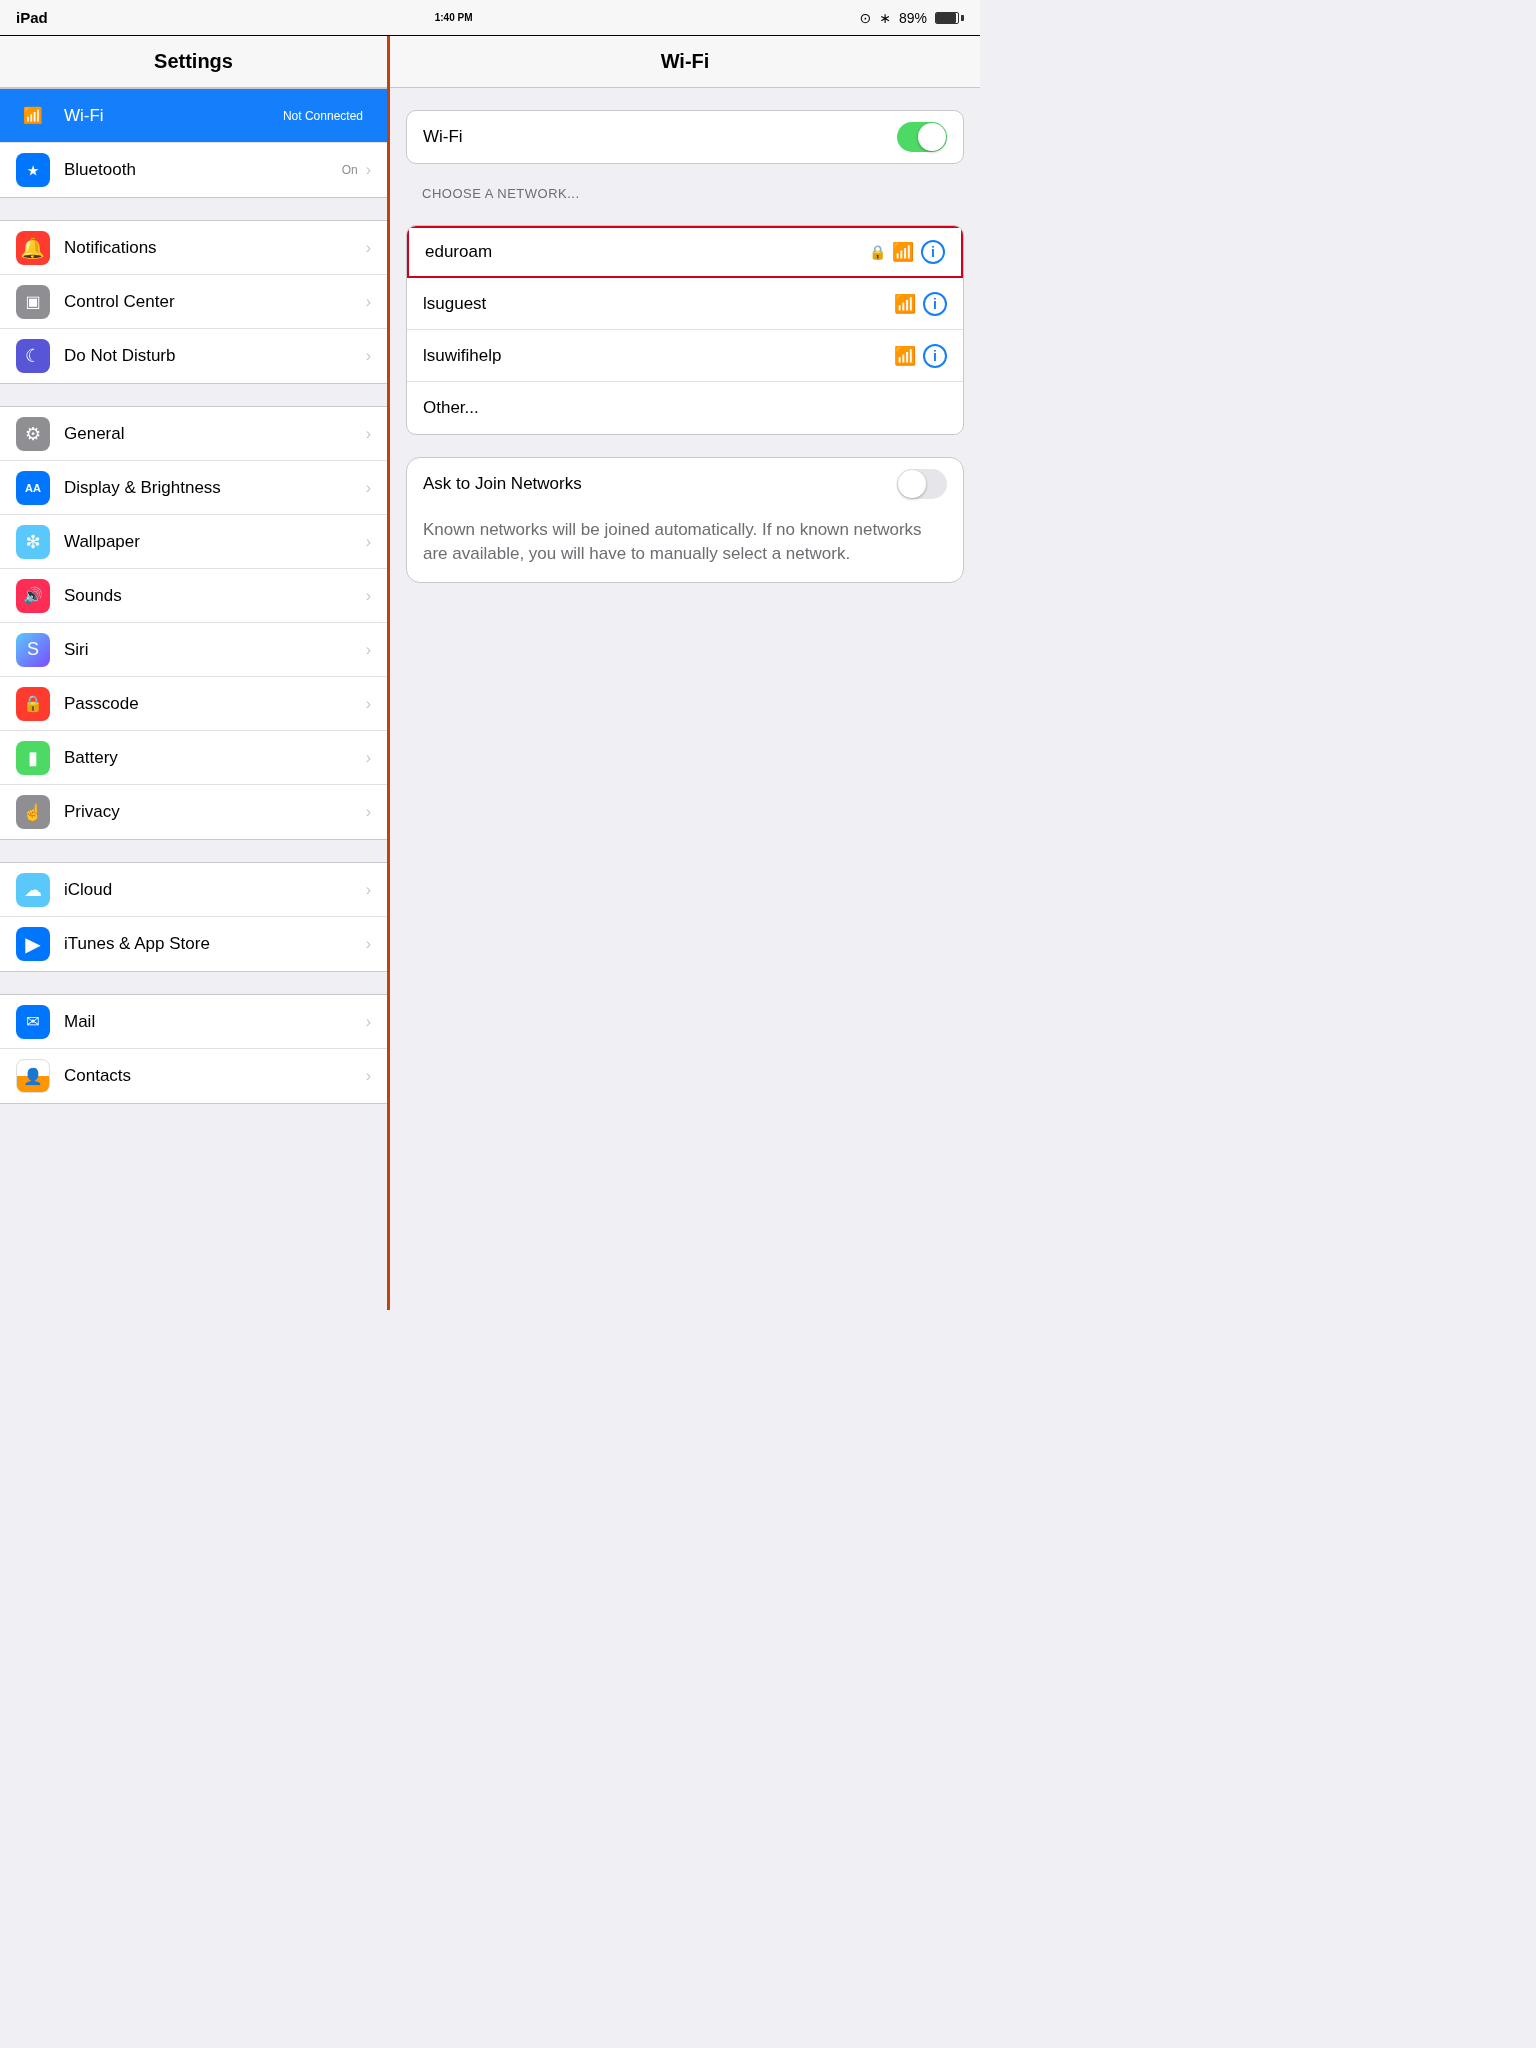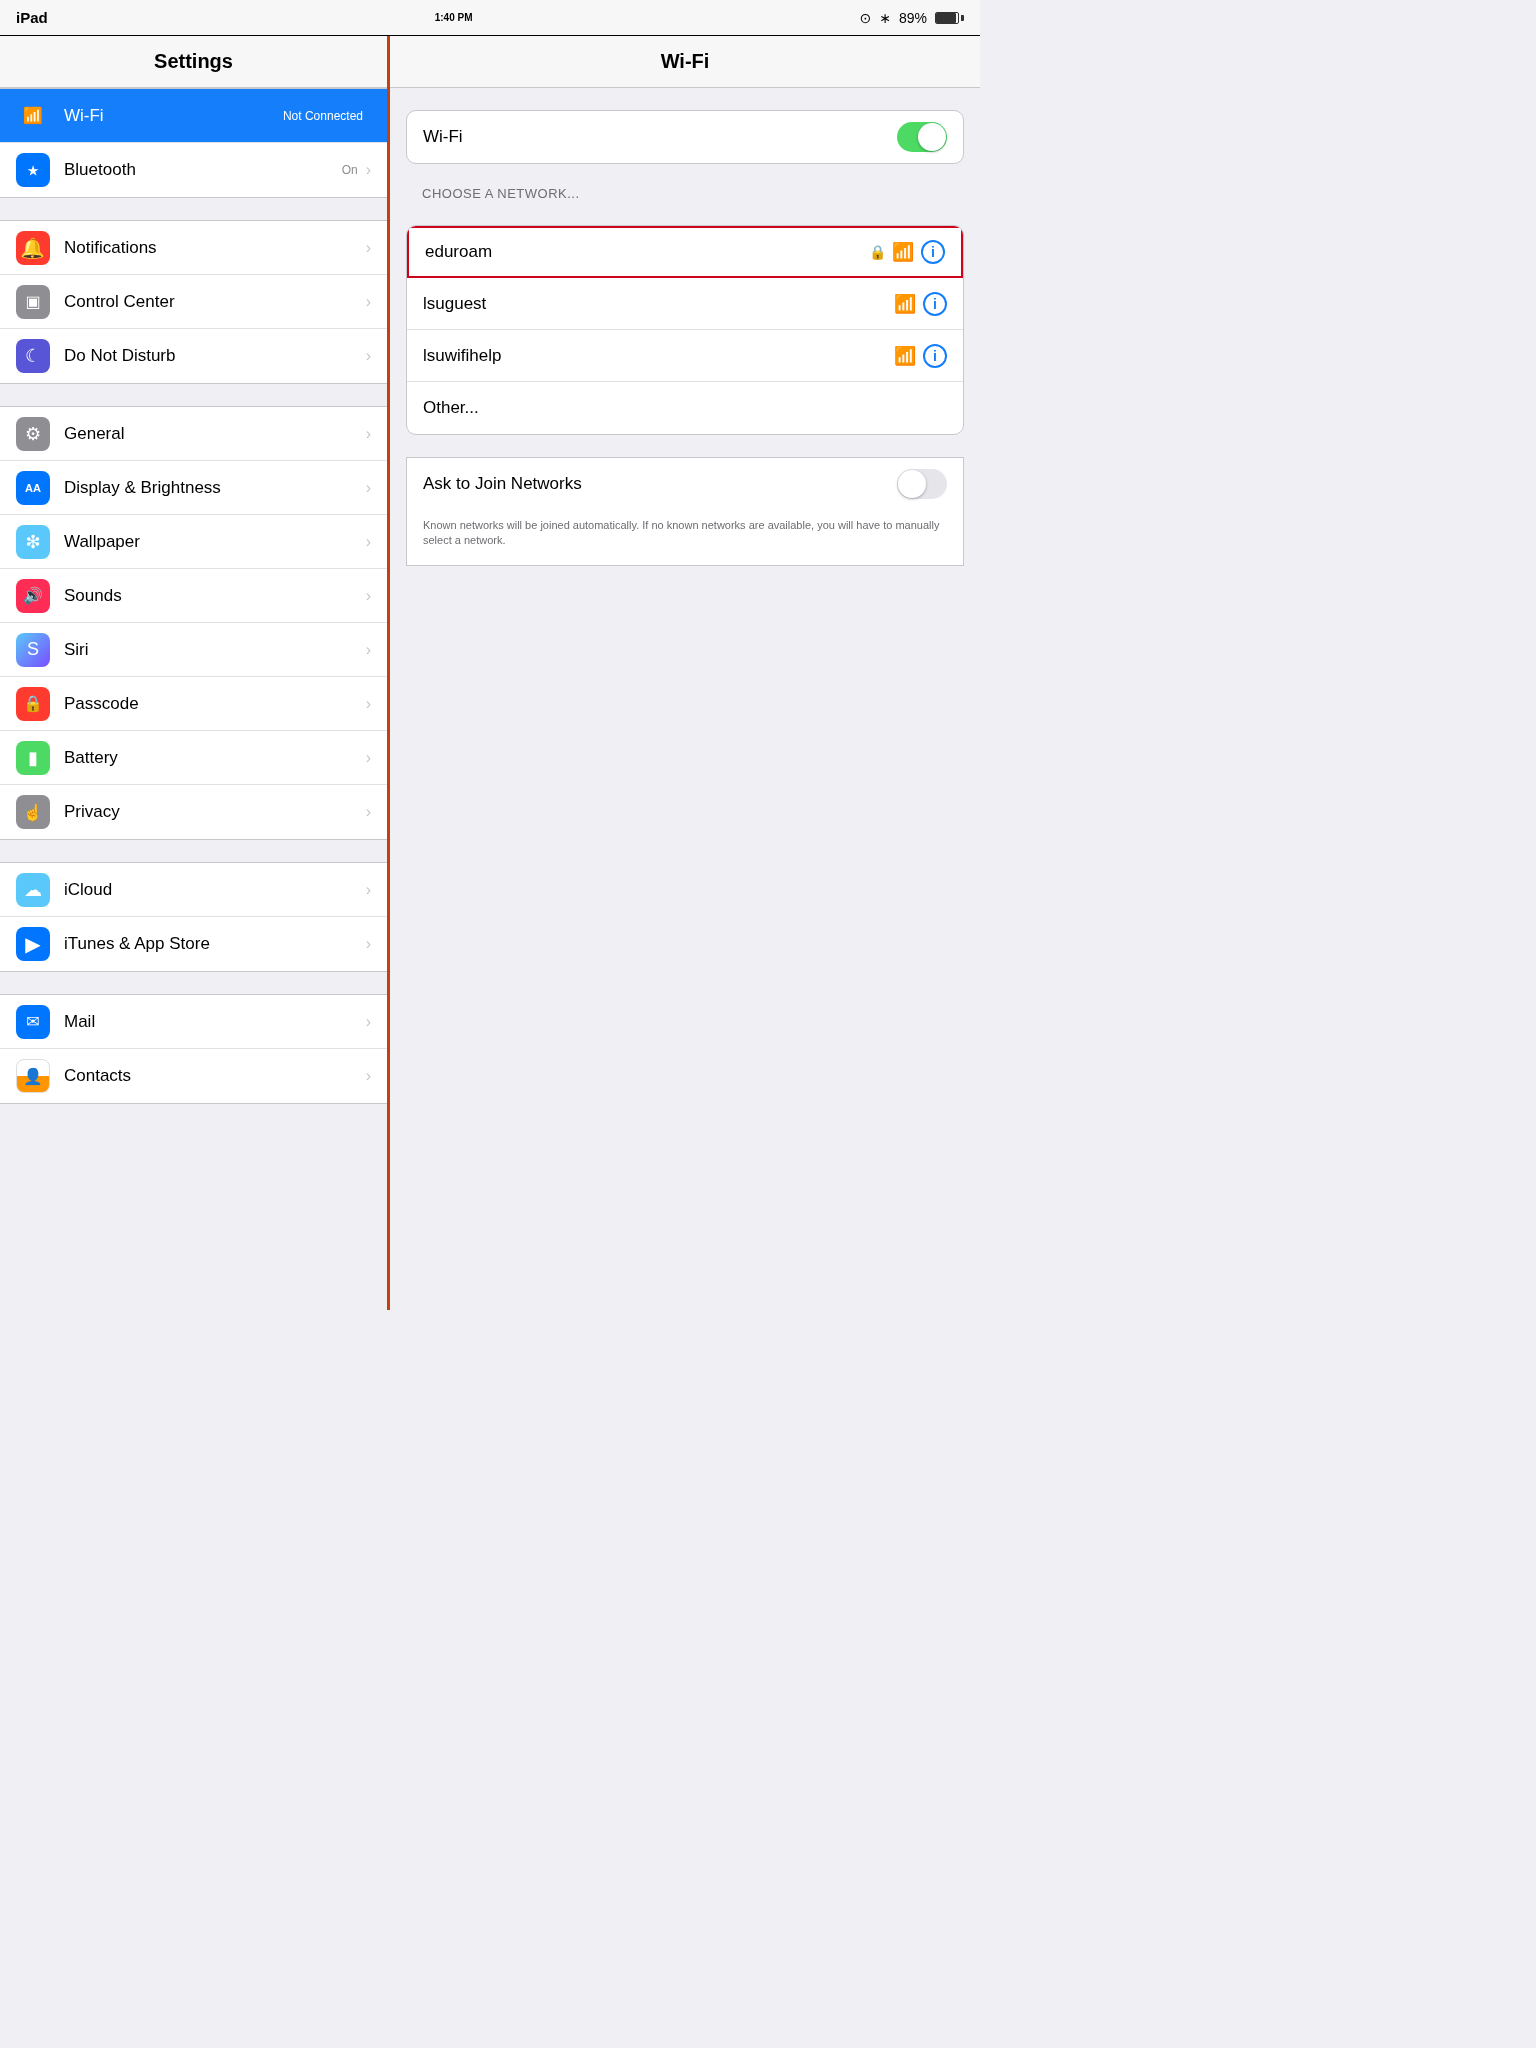--- a/index.html
+++ b/index.html
@@ -274,38 +274,38 @@
       display: flex;
       align-items: center;
       justify-content: center;
       font-size: 14px;
       font-weight: 700;
       cursor: pointer;
     }
 
     .ask-join-section {
       background: #fff;
-      border-radius: 0;
+      border-radius: 14px;
       border: 1px solid #c8c7cc;
       overflow: hidden;
       margin-bottom: 10px;
     }
     .ask-join-row {
       display: flex;
       align-items: center;
       padding: 0 16px;
       height: 52px;
     }
     .ask-join-label {
       flex: 1;
       font-size: 17px;
       color: #000;
     }
     .ask-join-description {
-      font-size: 11px;
+      font-size: 17px;
       color: #6d6d72;
       padding: 8px 16px 16px;
       line-height: 1.4;
     }
 
     .spacer { height: 22px; }
 
     
     .icon-airplane::before { content: '✈'; color: #fff; font-size: 18px; }
   </style>

